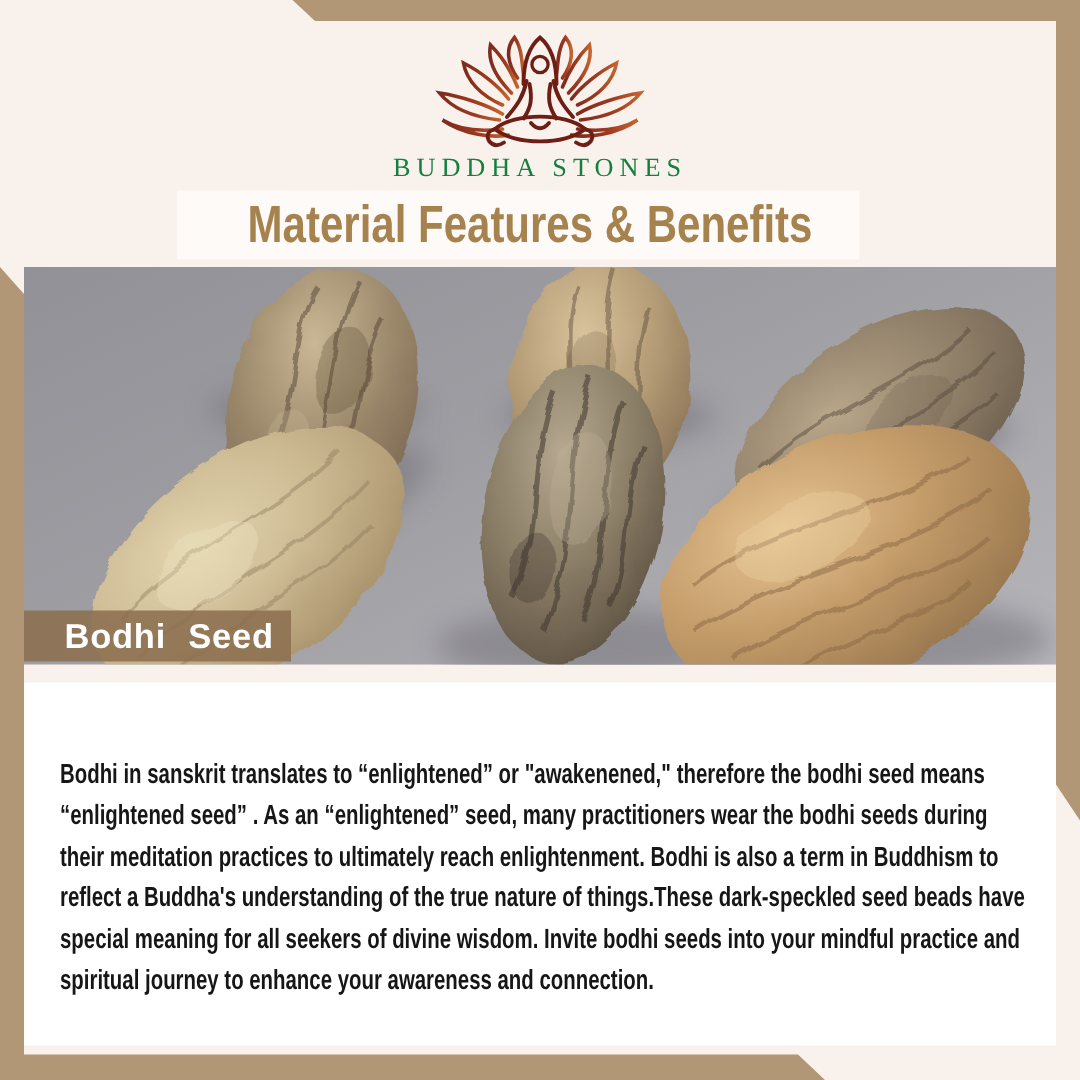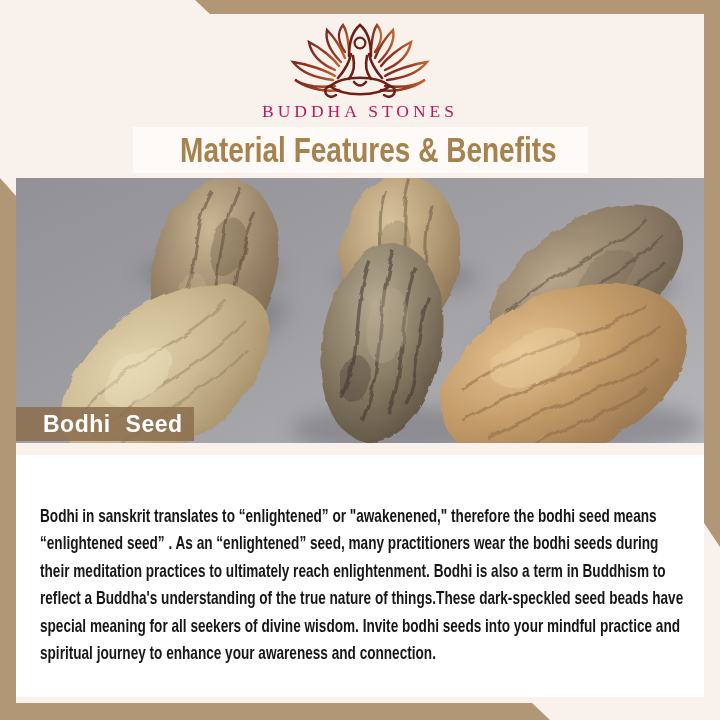--- a/index.html
+++ b/index.html
@@ -8,24 +8,24 @@
     background:#f8f1ec;
     font-family:"Liberation Sans", sans-serif;
   }
   svg.frame{position:absolute;left:0;top:0;z-index:5;pointer-events:none;}
 
   
   .logo-wrap{position:absolute;left:285px;top:22px;width:150px;height:82px;z-index:2;}
   .brand-name{
     position:absolute;left:0;top:101px;width:720px;text-align:center;z-index:2;
     font-family:"Liberation Serif", serif;
-    font-size:17.5px;letter-spacing:4px;color:#be185d;font-weight:500;
+    font-size:17.5px;letter-spacing:4px;color:#15803d;font-weight:500;
   }
   .banner{
-    position:absolute;left:133px;top:127px;width:455px;height:46px;z-index:2;
+    position:absolute;left:118px;top:127px;width:455px;height:46px;z-index:2;
     background:#fdfaf7;text-align:right;
   }
   .banner .title{
     display:inline-block;line-height:46px;font-weight:bold;font-size:35px;
     color:#a6824f;transform:scaleX(0.8);transform-origin:50% 50%;white-space:nowrap;
   }
 
   
   .photo{
     position:absolute;left:16px;top:178px;width:688px;height:265px;z-index:3;

